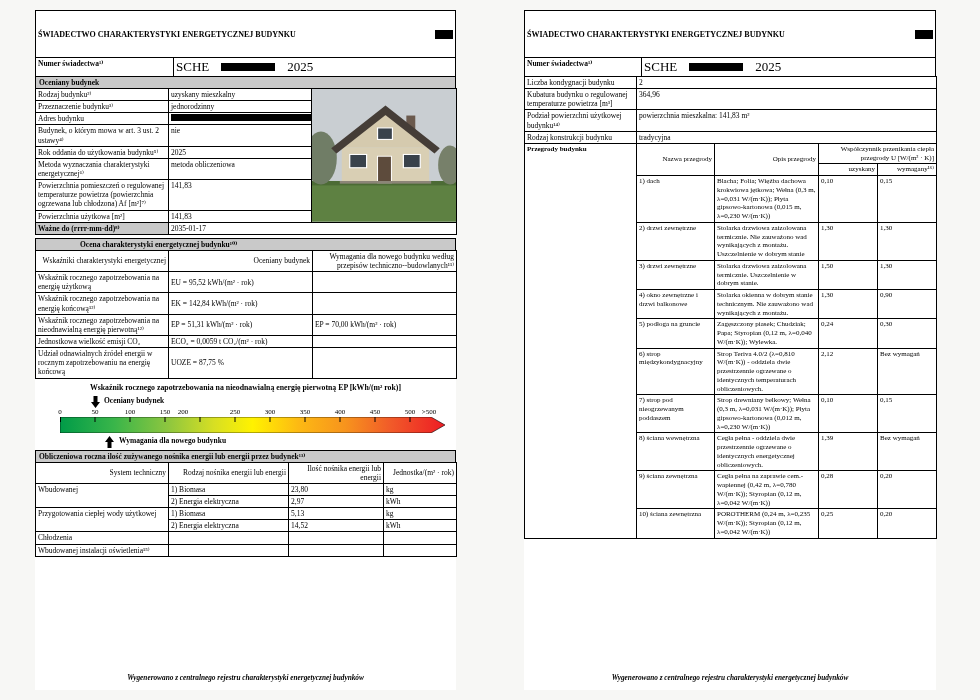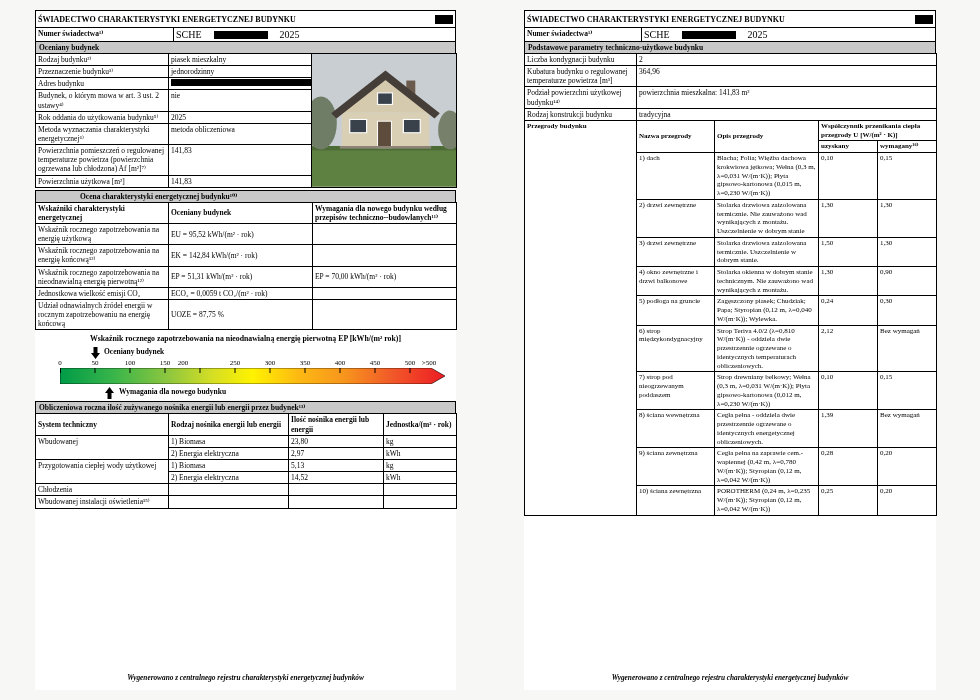--- a/index.html
+++ b/index.html
@@ -5,41 +5,41 @@
   html,body{margin:0;padding:0;}
   body{
     width:980px;height:700px;position:relative;overflow:hidden;
     background:#f7f7f5;color:#000;
     font-family:"Liberation Serif","DejaVu Serif",serif;
   }
   .page{position:absolute;top:10px;height:680px;background:#fff;}
   #page1{left:35px;width:421px;}
   #page2{left:524px;width:412px;}
 
-  .titlebar{border:1px solid #000;height:14px;display:flex;align-items:center;justify-content:space-between;padding:1px 2px;background:#fff;}
+  .titlebar{border:1px solid #000;height:14px;display:flex;align-items:center;justify-content:space-between;padding:16px 2px;background:#fff;}
   .title-text{font-weight:bold;font-size:8px;white-space:nowrap;}
   .redact{background:#000;}
   .redact-title{width:18px;height:9px;}
   .redact-num{width:54px;height:8px;display:inline-block;}
   .redact-addr{width:158px;height:7px;}
   .redact-station{width:76px;height:7px;}
 
   .numrow{display:flex;margin-top:-1px;}
   .nlbl{border:1px solid #000;font-weight:bold;font-size:7.5px;padding:1px 2px;background:#fff;}
   #page1 .nlbl{width:133px;}
   #page2 .nlbl{width:112px;}
-  .nval{border:1px solid #000;border-left:none;flex:1;display:flex;align-items:center;gap:12px;font-size:10px;padding:1px 2px;font-family:Liberation Serif, serif;}
+  .nval{border:1px solid #000;border-left:none;flex:1;display:flex;align-items:center;gap:12px;font-size:13px;padding:1px 2px;font-family:Liberation Serif, serif;}
 
   .secbar{border:1px solid #000;background:#c9c9c9;font-weight:bold;font-size:7.5px;padding:1px 3px;}
   .mt{margin-top:3px;padding-left:44px;}
   .tight{margin-top:-1px;}
 
   table{border-collapse:collapse;width:100%;table-layout:fixed;}
   td{border:1px solid #000;font-size:7.5px;line-height:1.22;padding:1px 2px;vertical-align:top;word-wrap:break-word;}
-  .hdr{font-weight:bold;text-align:left;vertical-align:middle;}
+  .hdr{font-weight:normal;text-align:right;vertical-align:middle;}
   .gray{background:#c9c9c9;}
   .bold{font-weight:bold;}
   .mid{vertical-align:middle;}
   .photo-cell{padding:0;position:relative;}
   .photo-cell svg{position:absolute;left:0;top:0;width:100%;height:100%;display:block;}
   .env-table td{font-size:7px;line-height:1.25;margin-left:25px;}
 
   .scale-wrap{position:relative;height:68px;margin-top:3px;}
   .scale-title{text-align:center;font-weight:bold;font-size:7.8px;padding-top:1px;}
   .marker-building{position:absolute;left:56px;top:12px;}
@@ -75,21 +75,21 @@
 
   <table class="tight">
     <colgroup>
         <col style="width:133px">
         <col style="width:143px">
         <col style="width:145px">
       </colgroup>
     <tbody>
         <tr>
       <td>Rodzaj budynku²⁾</td>
-      <td>piasek mieszkalny</td>
+      <td>uzyskany mieszkalny</td>
       <td class="photo-cell" rowspan="8">
         <svg viewBox="0 0 145 150" preserveAspectRatio="none">
           <rect width="145" height="150" fill="#c9ced2"></rect>
           <rect y="104" width="145" height="46" fill="#5e8142"></rect>
           <rect y="104" width="145" height="5" fill="#4c6b35"></rect>
           <ellipse cx="9" cy="78" rx="16" ry="30" fill="#707d66"></ellipse>
           <ellipse cx="139" cy="86" rx="12" ry="22" fill="#77806a"></ellipse>
           <rect x="95" y="30" width="9" height="18" fill="#6b5a4e"></rect>
           <polygon points="30,66 74,28 118,66" fill="#d5caae"></polygon>
           <rect x="30" y="66" width="88" height="40" fill="#d9cfb4"></rect>
@@ -134,20 +134,24 @@
     </tr>
   </tbody>
     </table>
 
   <table class="tight">
     <colgroup>
         <col style="width:133px">
         <col style="width:288px">
       </colgroup>
     <tbody>
+        <tr>
+      <td class="gray bold">Ważne do (rrrr-mm-dd)⁸⁾</td>
+      <td class="mid">2035-01-17</td>
+    </tr>
   </tbody>
     </table>
 
   <div class="secbar mt">Ocena charakterystyki energetycznej budynku¹⁰⁾</div>
 
   <table class="tight">
     <colgroup>
         <col style="width:133px">
         <col style="width:144px">
         <col style="width:144px">
@@ -312,21 +316,20 @@
 
   <div class="numrow">
     <div class="nlbl">Numer świadectwa¹⁾</div>
     <div class="nval">
       <span>SCHE</span>
       <span class="redact redact-num"></span>
       <span>2025</span>
     </div>
   </div>
 
-  <div class="secbar tight">Podstawowe parametry techniczno-użytkowe budynku</div>
 
   <table class="tight">
     <colgroup>
         <col style="width:112px">
         <col style="width:300px">
       </colgroup>
     <tbody>
         <tr>
       <td>Liczba kondygnacji budynku</td>
       <td>2</td>

